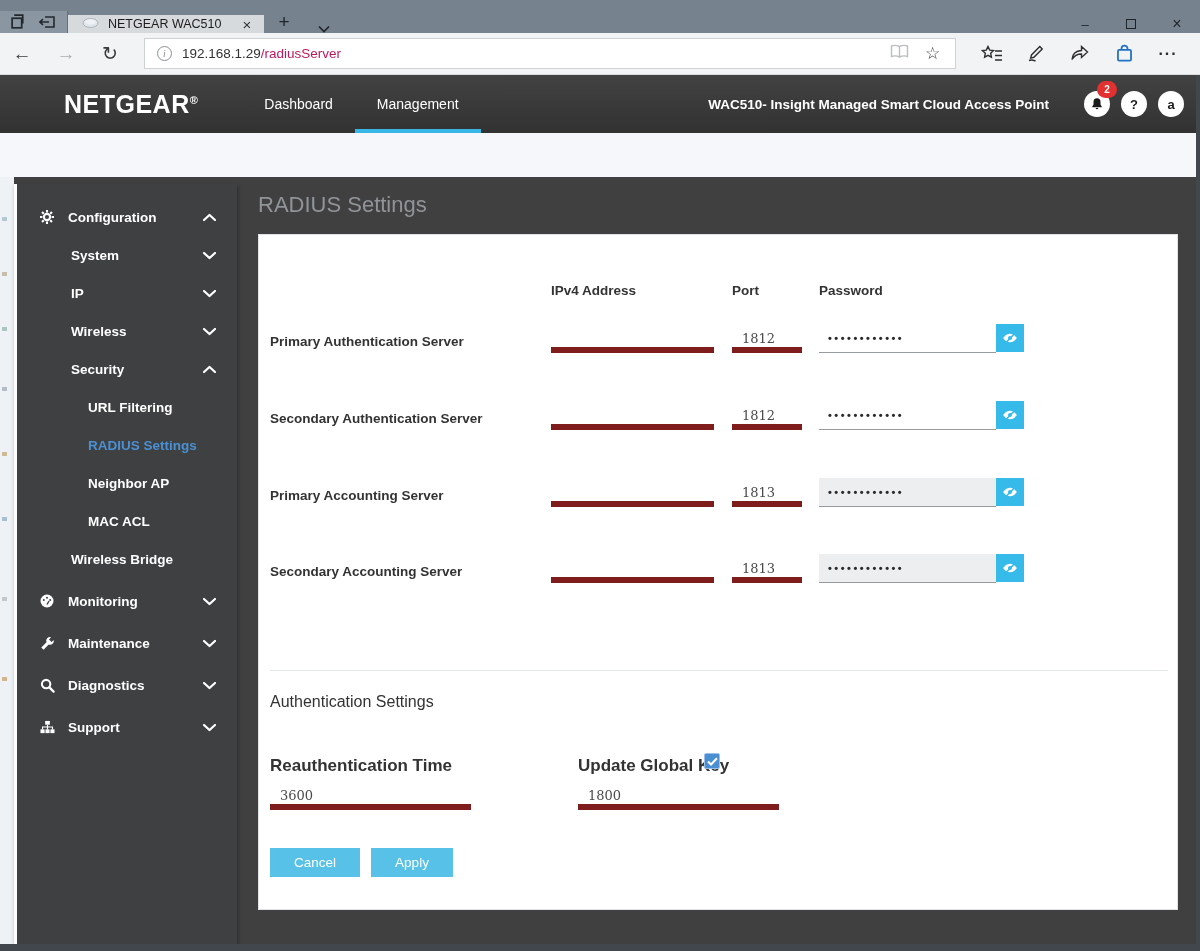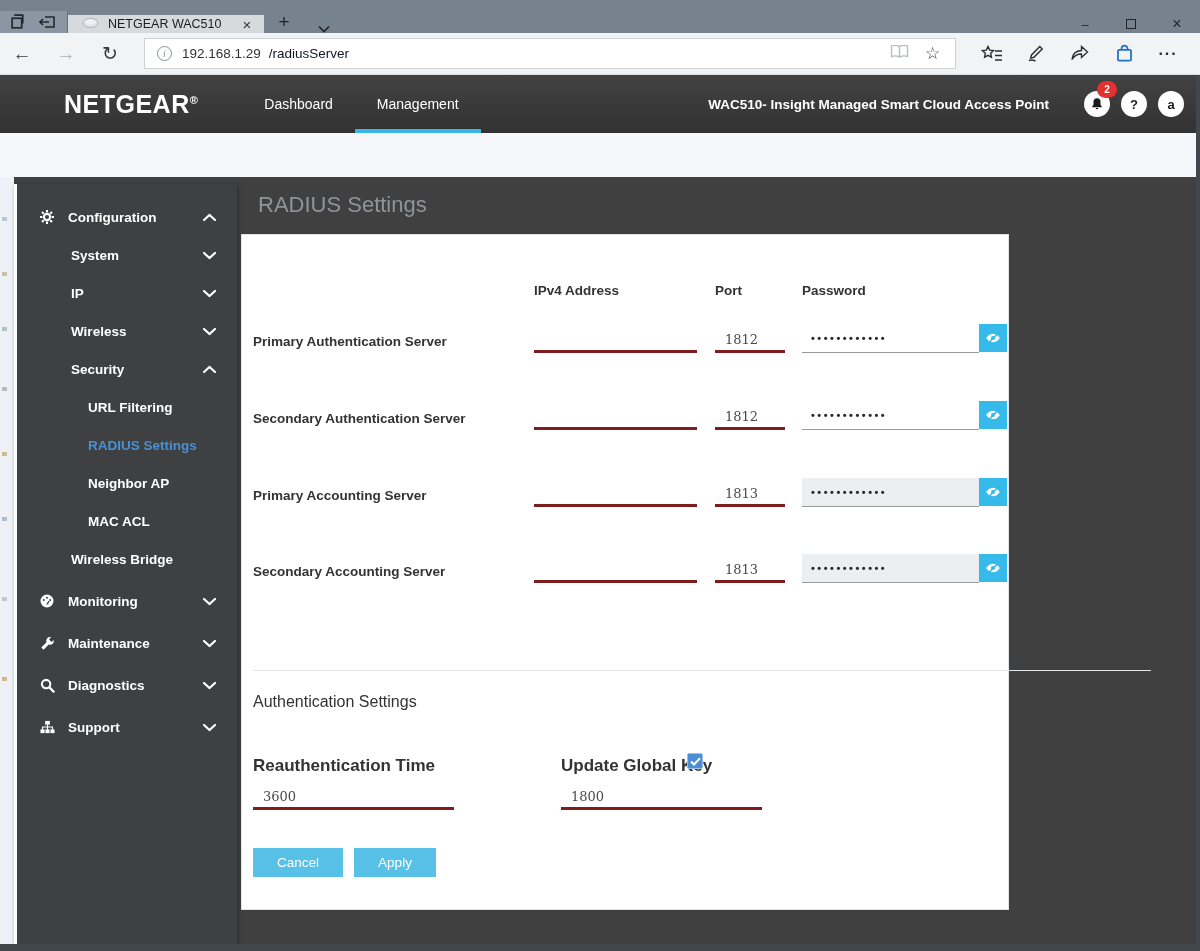--- a/index.html
+++ b/index.html
@@ -20,21 +20,21 @@
   .wc-max span { display:block; width:10px; height:10px; border:1.4px solid #1f2429; }
 
   
   .toolbar { position:absolute; top:33px; left:0; width:1200px; height:42px; background:#f2f3f4; border-bottom:1px solid #dadcde; display:flex; align-items:center; }
   .nav-glyph { width:44px; text-align:center; font-size:19px; color:#3a3a3a; cursor:pointer; }
   .nav-glyph.disabled { color:#a9adb1; }
   .urlbox { margin-left:12px; width:812px; height:31px; background:#fff; border:1px solid #cfd2d4; display:flex; align-items:center; padding:0 6px 0 12px; }
   .info-circle { width:15px; height:15px; border:1px solid #8b8f93; border-radius:50%; color:#8b8f93; font-size:10px; font-style:italic; font-family:"Liberation Serif",serif; display:flex; align-items:center; justify-content:center; }
   .url-text { margin-left:10px; font-size:13.5px; flex:1; white-space:nowrap; overflow:hidden; }
   .url-host { color:#333; }
-  .url-path { color:#0f172a;margin-left:8px; }
+  .url-path { color:#be185d; }
   .urlbox .tail-icon { width:33px; text-align:center; cursor:pointer; }
   .star-glyph { font-size:17px; color:#3c3c3c; }
   .bar-icons { display:flex; margin-left:14px; }
   .bar-icon { width:44px; display:flex; align-items:center; justify-content:center; cursor:pointer; }
   .dots-glyph { font-size:16px; letter-spacing:1px; color:#2e2e2e; font-weight:bold; }
 
   
   .appheader { position:absolute; top:75px; left:0; width:1200px; height:58px; background:linear-gradient(#424242,#323232); display:flex; align-items:center; }
   .brand { margin-left:64px; color:#fff; font-size:25px; font-weight:800; letter-spacing:.5px; }
   .brand sup { font-size:11px; font-weight:700; }
@@ -56,27 +56,27 @@
   .side-item.lvl1 { padding-left:22px; gap:13px; }
   .side-item.lvl1.grp { margin-top:4px; }
   .side-item.lvl2 { padding-left:54px; }
   .side-item.lvl3 { padding-left:71px; font-weight:600; }
   .side-item .chev { position:absolute; right:21px; top:50%; transform:translateY(-50%); }
   .side-item.active { color:#4a90d2; }
   .side-icon { width:16px; display:flex; justify-content:center; }
 
   .page-title { position:absolute; left:258px; top:15px; font-size:22px; color:#909498; font-weight:400; }
 
-  .panel { position:absolute; left:241px; top:57px; width:768px; height:676px; background:#fff; border:1px solid #dfe3e6; }
+  .panel { position:absolute; left:258px; top:57px; width:920px; height:676px; background:#fff; border:1px solid #dfe3e6; }
   .col-head { position:absolute; top:48px; font-size:13.5px; font-weight:700; color:#333; }
   .ch-ip { left:292px; } .ch-port { left:473px; } .ch-pw { left:560px; }
 
   .frow { position:absolute; left:0; width:920px; height:30px; }
   .frow .rlabel { position:absolute; left:11px; bottom:4px; font-size:13.5px; font-weight:700; color:#333; }
-  .u-input { background:transparent; border:none; border-bottom:3px solid #7f1d1d; font-family:"DejaVu Serif",serif; font-size:13px; color:#4a4a4a; outline:none; }
+  .u-input { background:transparent; border:none; border-bottom:6px solid #7f1d1d; font-family:"DejaVu Serif",serif; font-size:13px; color:#4a4a4a; outline:none; }
   .ip-input { position:absolute; left:292px; bottom:0; width:163px; height:24px; }
   .port-input { position:absolute; left:473px; bottom:0; width:70px; height:24px; padding-left:10px; }
   .pw-wrap { position:absolute; left:560px; bottom:0; width:205px; height:29px; }
   .pw-input { width:177px; height:29px; background:#fff; border:none; border-bottom:1px solid #979b9e; padding-left:9px; font-size:11px; letter-spacing:2.5px; font-weight:700; color:#2b2b2b; outline:none; }
   .pw-input.gray { background:#eceef0; }
   .eye-btn { position:absolute; left:177px; top:0; width:28px; height:28px; background:#35baea; display:flex; align-items:center; justify-content:center; cursor:pointer; border:none; }
 
   .divider { position:absolute; left:11px; top:435px; width:898px; height:1px; background:#e3e6e8; }
   .auth-heading { position:absolute; left:11px; top:458px; font-size:16px; font-weight:400; color:#333; }
   .fld-label { position:absolute; font-size:17px; font-weight:700; color:#333; top:521px; }

